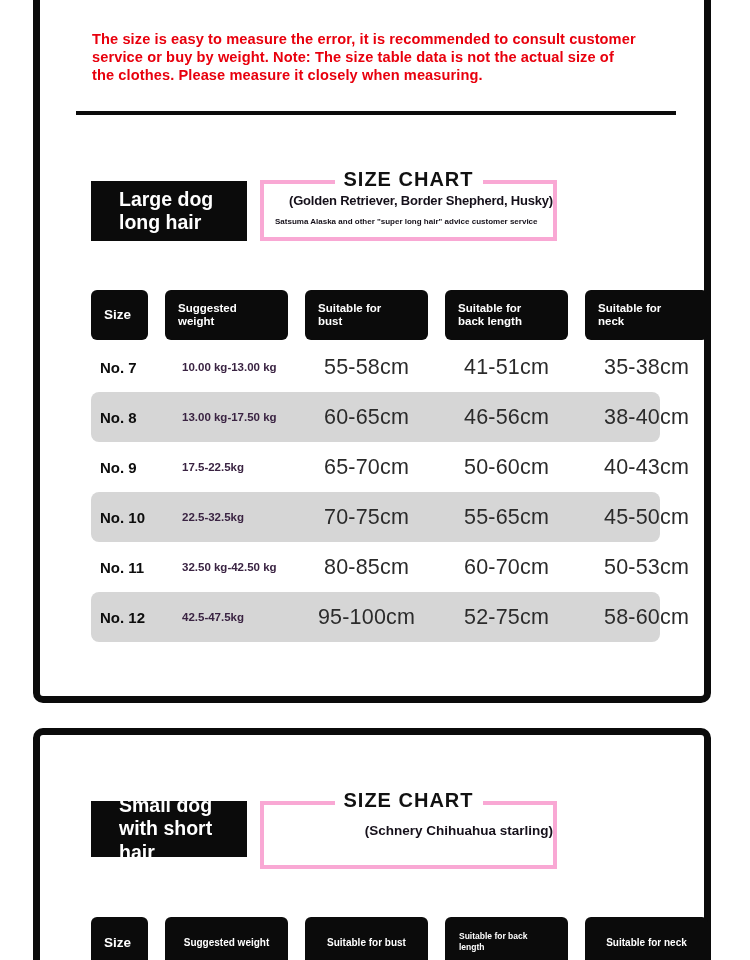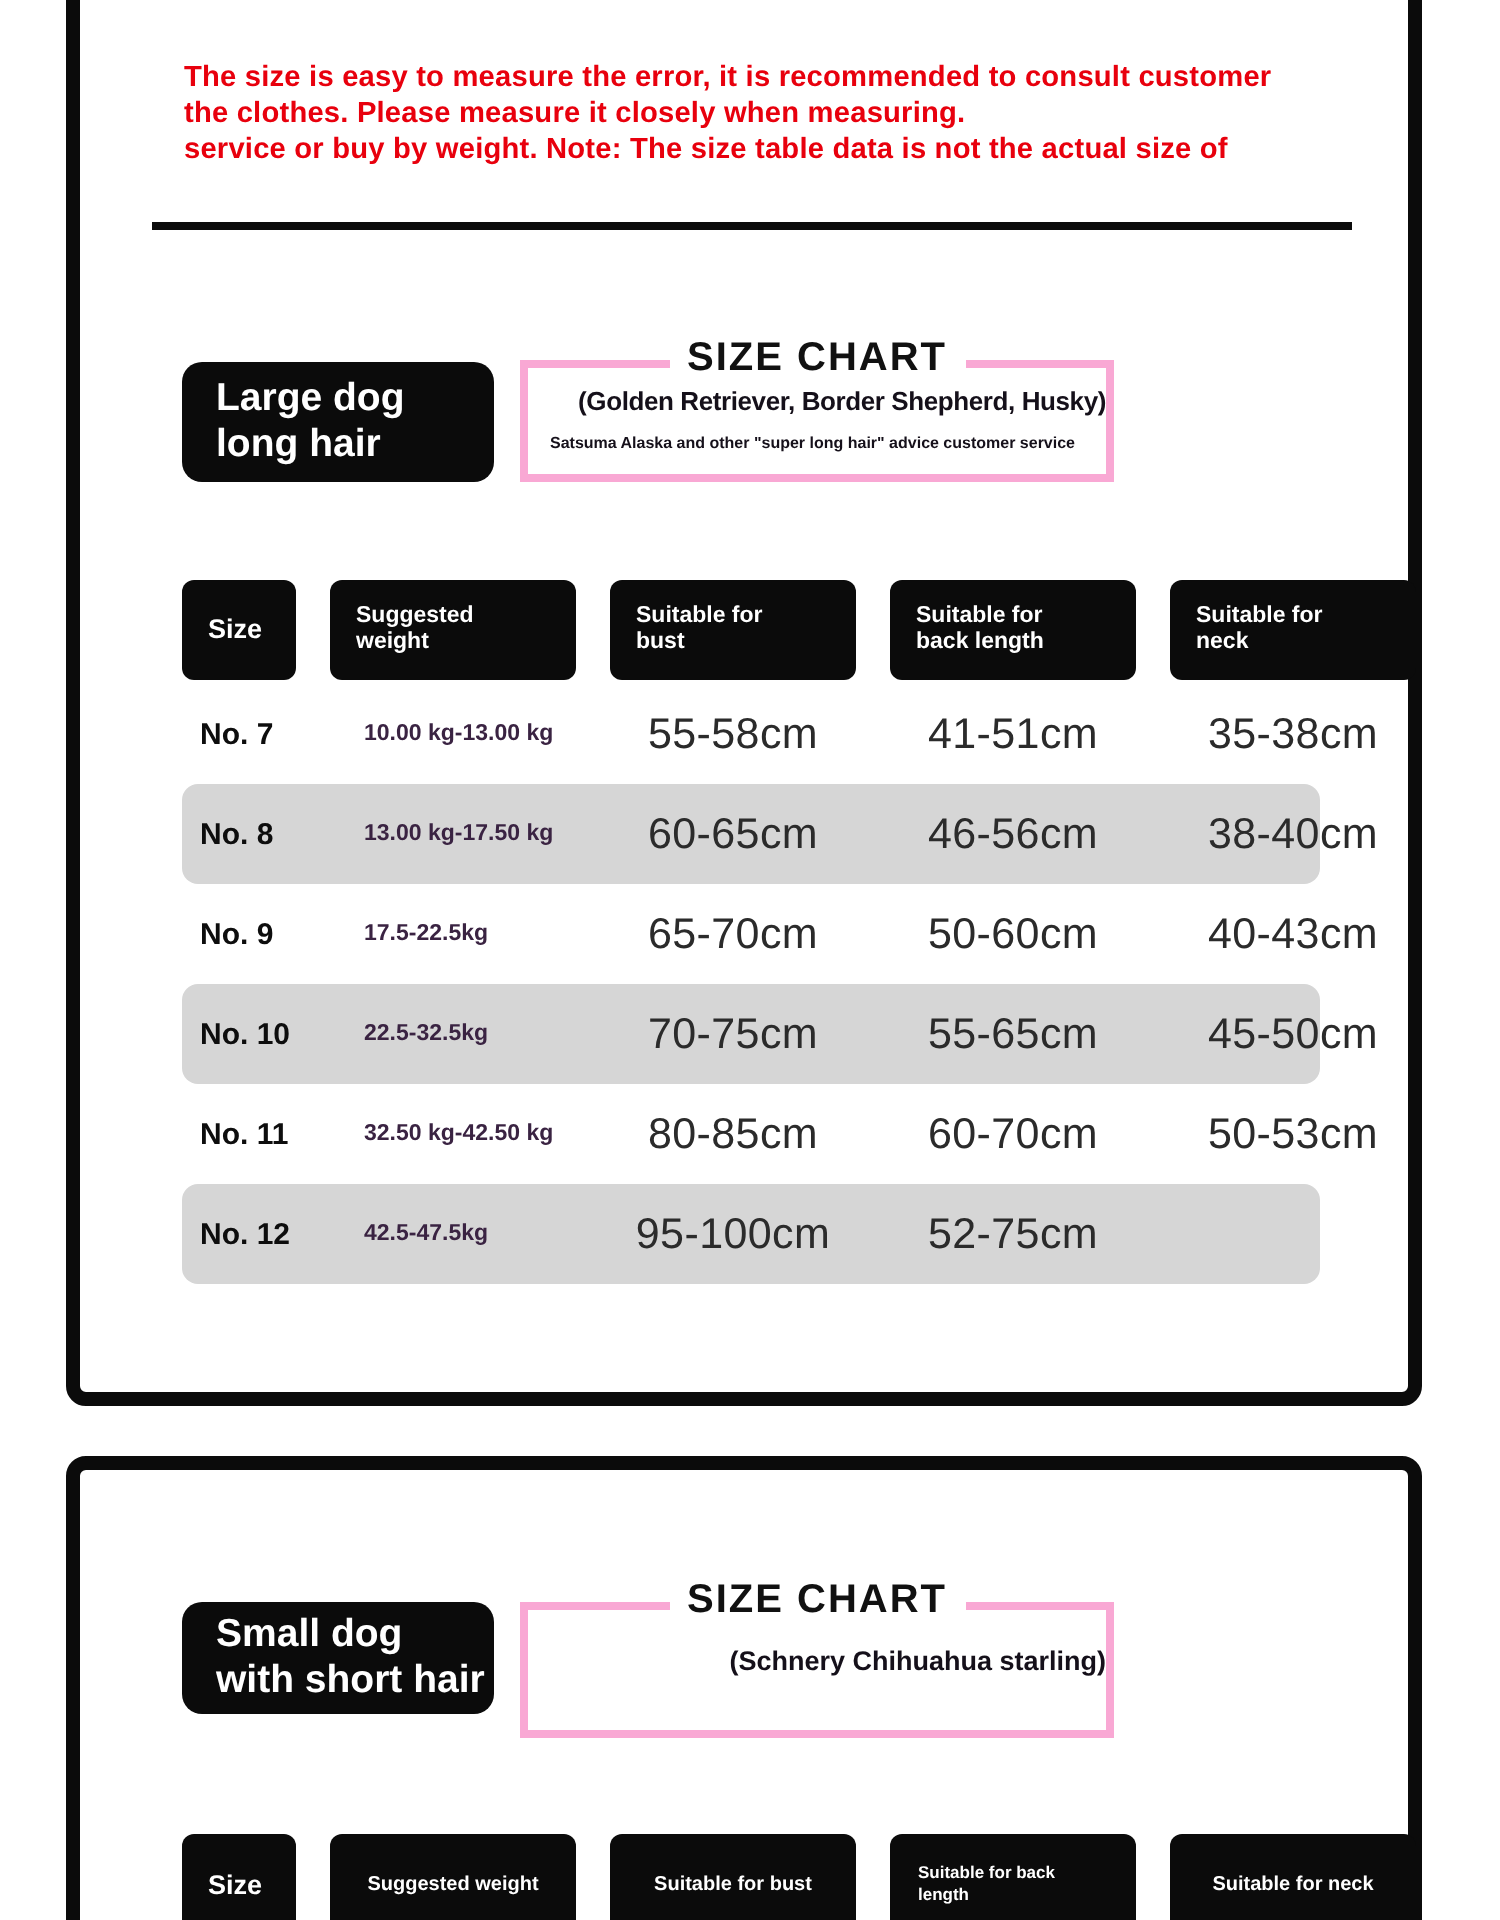--- a/index.html
+++ b/index.html
@@ -26,24 +26,24 @@
     color:var(--warning_red, #e8000d);
     font-weight:700; font-size:14.6px; line-height:18px;
     letter-spacing:0.1px;
   }
 
   .divider { left:76px; top:111px; width:600px; height:4px; background:var(--panel_black, #0b0b0b); }
 
   
   .seclabel {
     left:91px; width:156px;
-    background:var(--panel_black, #0b0b0b); border-radius:10px;
+    background:var(--panel_black, #0b0b0b); border-radius:0;
     color:#ffffff; font-weight:700; font-size:19.5px; line-height:23.5px;
     display:flex; flex-direction:column; justify-content:center;
-    padding-left:17px;
+    padding-left:28px;
   }
   #seclabel1 { top:181px; height:60px; }
   #seclabel2 { top:801px; height:56px; }
 
   
   .chartbox {
     left:260px; width:297px;
     border:4px solid #f9a8d4;
     background:#ffffff;
   }
@@ -97,22 +97,22 @@
               padding-left:14px; padding-right:34px; }
 </style>
 </head>
 <body>
 
 <div class="abs panel" id="panel1"></div>
 <div class="abs panel" id="panel2"></div>
 
 <div class="abs warning">
   <div>The size is easy to measure the error, it is recommended to consult customer</div>
+  <div>service or buy by weight. Note: The size table data is not the actual size of</div>
   <div>the clothes. Please measure it closely when measuring.</div>
-  <div>service or buy by weight. Note: The size table data is not the actual size of</div>
 </div>
 
 <div class="abs divider"></div>
 
 <div class="abs seclabel" id="seclabel1">
   <span>Large dog</span>
   <span>long hair</span>
 </div>
 
 <div class="abs chartbox" id="chartbox1">
@@ -168,20 +168,21 @@
     <div class="td-range">80-85cm</div>
     <div class="td-range">60-70cm</div>
     <div class="td-range">50-53cm</div>
   </div>
 
   <div class="grid5 tr alt">
     <div class="td-size">No. 12</div>
     <div class="td-weight">42.5-47.5kg</div>
     <div class="td-range">95-100cm</div>
     <div class="td-range">52-75cm</div>
+    <div class="td-range">58-60cm</div>
   </div>
 </div>
 
 <div class="abs seclabel" id="seclabel2">
   <span>Small dog</span>
   <span>with short hair</span>
 </div>
 
 <div class="abs chartbox" id="chartbox2">
   <div class="legend">SIZE CHART</div>

